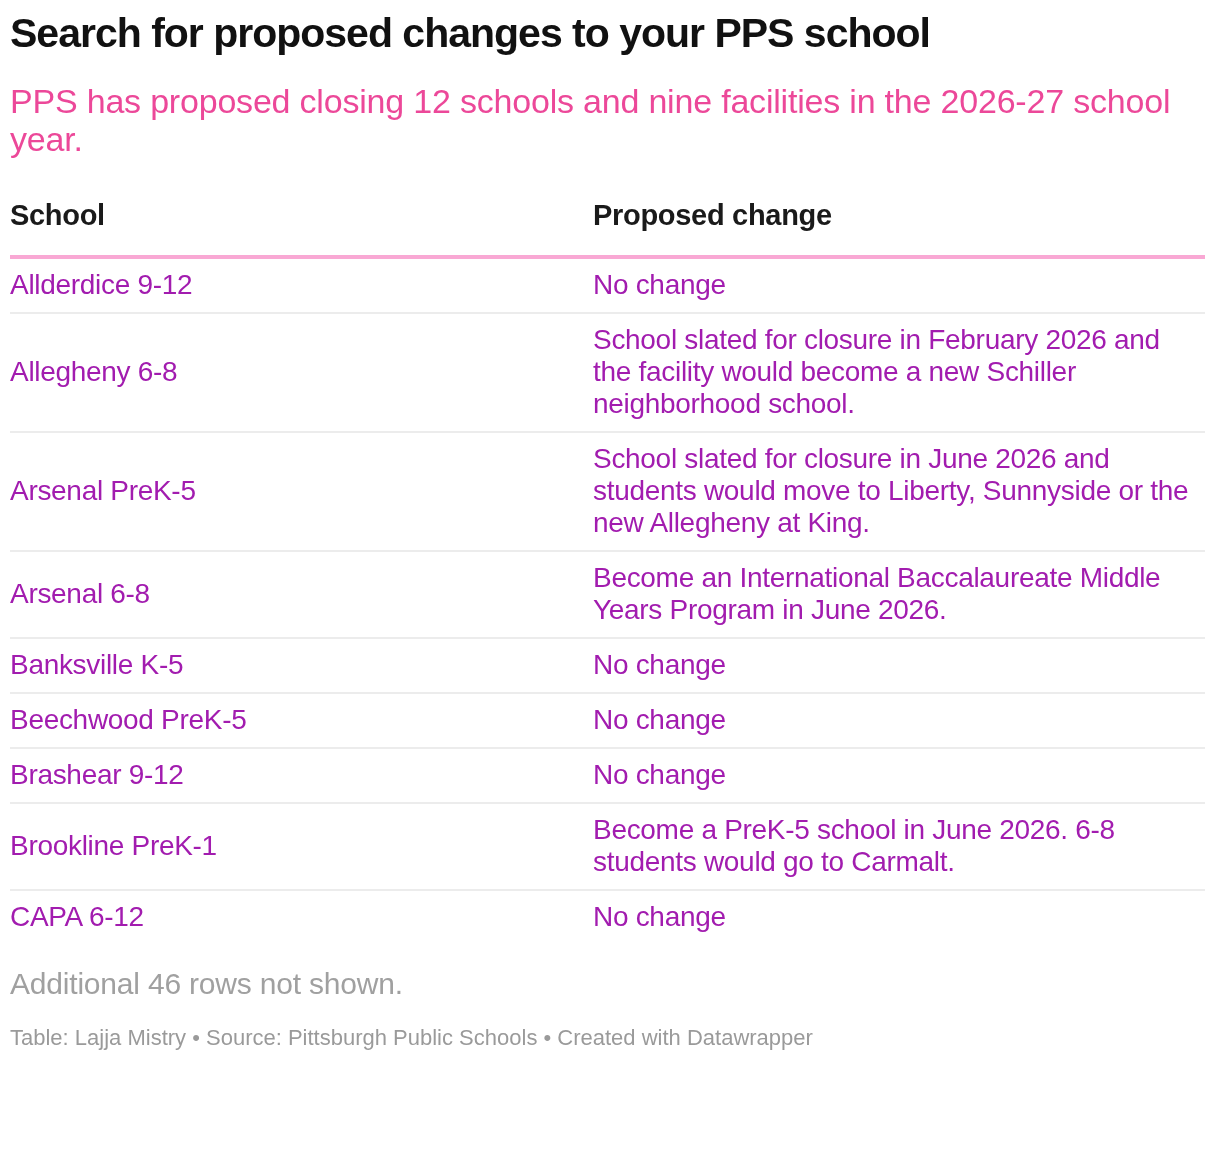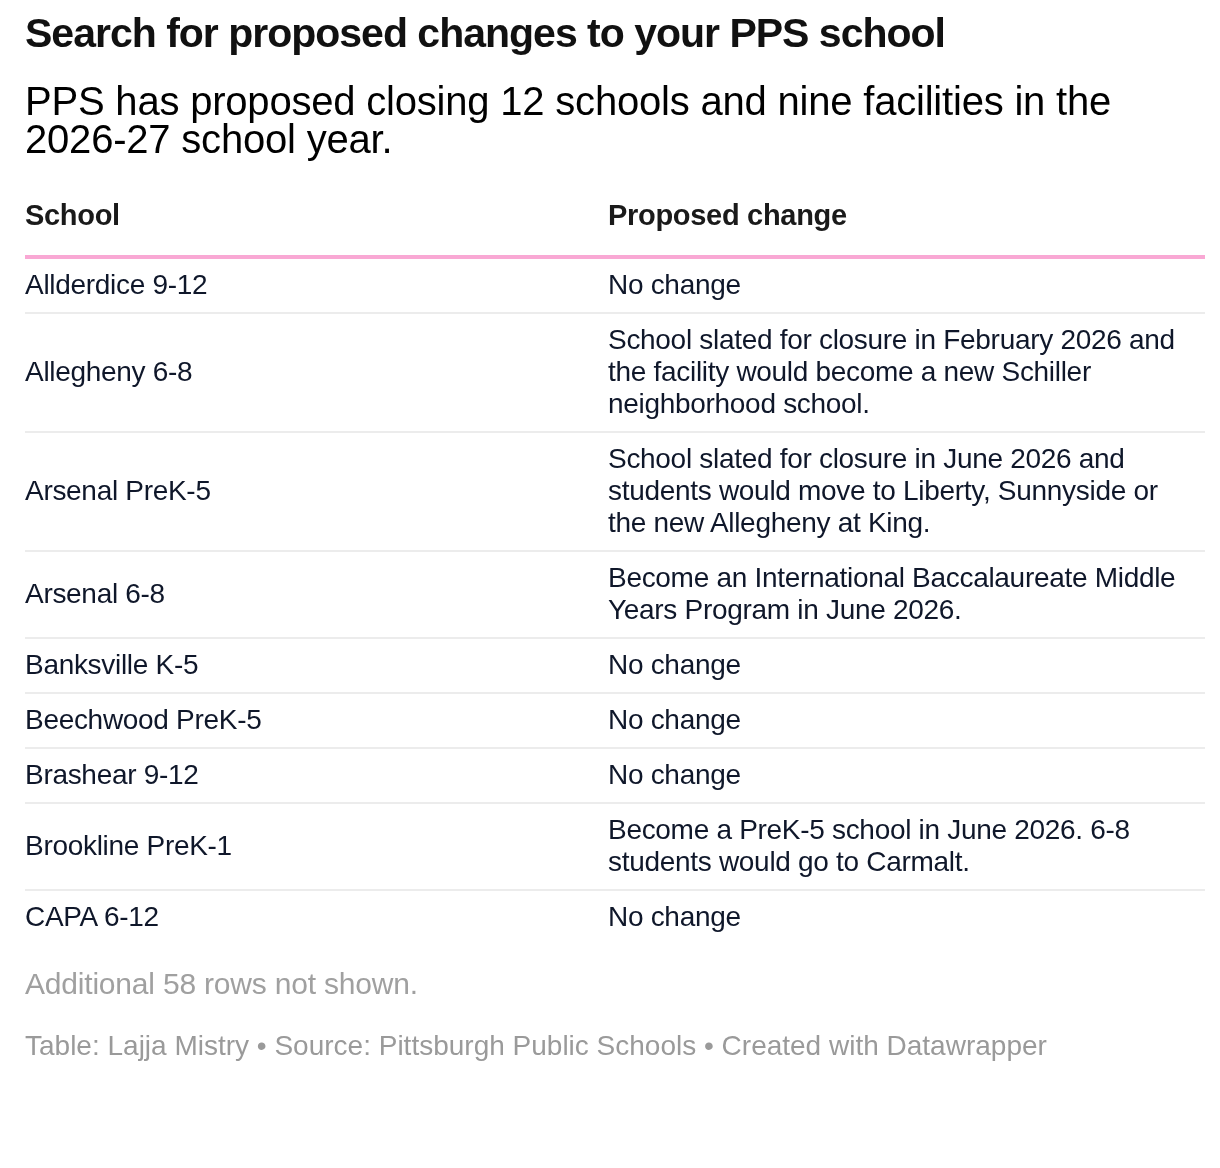--- a/index.html
+++ b/index.html
@@ -5,36 +5,36 @@
   * { margin: 0; padding: 0; box-sizing: border-box; }
   html, body { background: #ffffff; }
   body {
     width: 1220px;
     height: 1168px;
     overflow: hidden;
     font-family: "Liberation Sans", sans-serif;
     color: #2e2e2e;
   }
   .container {
-    padding: 10px 15px 0 25px;
+    padding: 10px 15px 0 10px;
     width: 100%;
     height: 100%;
   }
   .title {
     font-size: 41px;
     line-height: 47px;
     font-weight: 700;
     color: #111111;
     letter-spacing: -1px;
   }
   .subtitle {
     margin-top: 25px;
-    font-size: 40px;
+    font-size: 34px;
     line-height: 38px;
-    color: #000000;
+    color: #ec4899;
     letter-spacing: -0.2px;
   }
   table {
     width: 100%;
     margin-top: 40px;
     border-collapse: collapse;
     table-layout: fixed;
   }
   col.c-school { width: 583px; }
   th {
@@ -44,36 +44,36 @@
     font-weight: 700;
     color: #1a1a1a;
     letter-spacing: -0.3px;
     padding: 0 0 23px 0;
     border-bottom: 4px solid #f9a8d4;
   }
   td {
     font-size: 28px;
     line-height: 32px;
     letter-spacing: -0.3px;
-    color: #0f172a;
+    color: #a21caf;
     vertical-align: middle;
     padding: 10px 0 11px 0;
   }
   td.col-change { padding-right: 6px; }
   tbody tr + tr td { border-top: 2px solid #ececec; }
   .note {
     margin-top: 23px;
     font-size: 30px;
     line-height: 34px;
     color: #a0a0a0;
     letter-spacing: -0.2px;
   }
   .footer {
-    margin-top: 32px;
-    font-size: 28px;
+    margin-top: 24px;
+    font-size: 22px;
     line-height: 26px;
     color: #9a9a9a;
   }
 </style>
 </head>
 <body>
 
 <div class="container">
   <h1 class="title">Search for proposed changes to your PPS school</h1>
   <p class="subtitle">PPS has proposed closing 12 schools and nine facilities in the 2026-27 school year.</p>
@@ -122,16 +122,16 @@
           <td class="col-school">Brookline PreK-1</td>
           <td class="col-change">Become a PreK-5 school in June 2026. 6-8 students would go to Carmalt.</td>
         </tr>
         <tr>
           <td class="col-school">CAPA 6-12</td>
           <td class="col-change">No change</td>
         </tr>
       </tbody>
   </table>
 
-  <p class="note">Additional 58 rows not shown.</p>
+  <p class="note">Additional 46 rows not shown.</p>
 
   <p class="footer">Table: Lajja Mistry • Source: Pittsburgh Public Schools • Created with Datawrapper</p>
 </div>
 
 </body></html>

